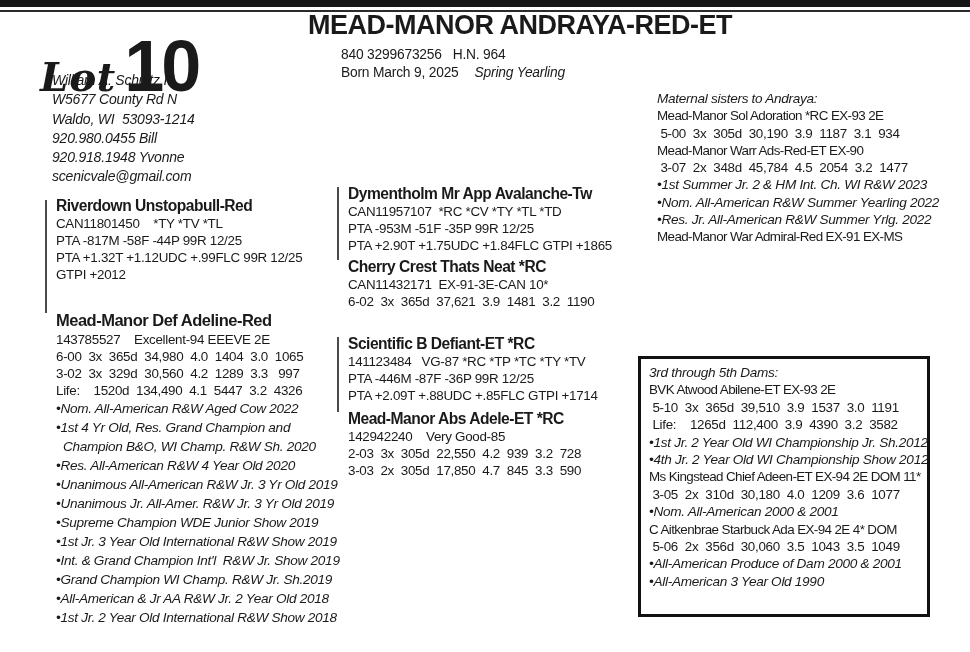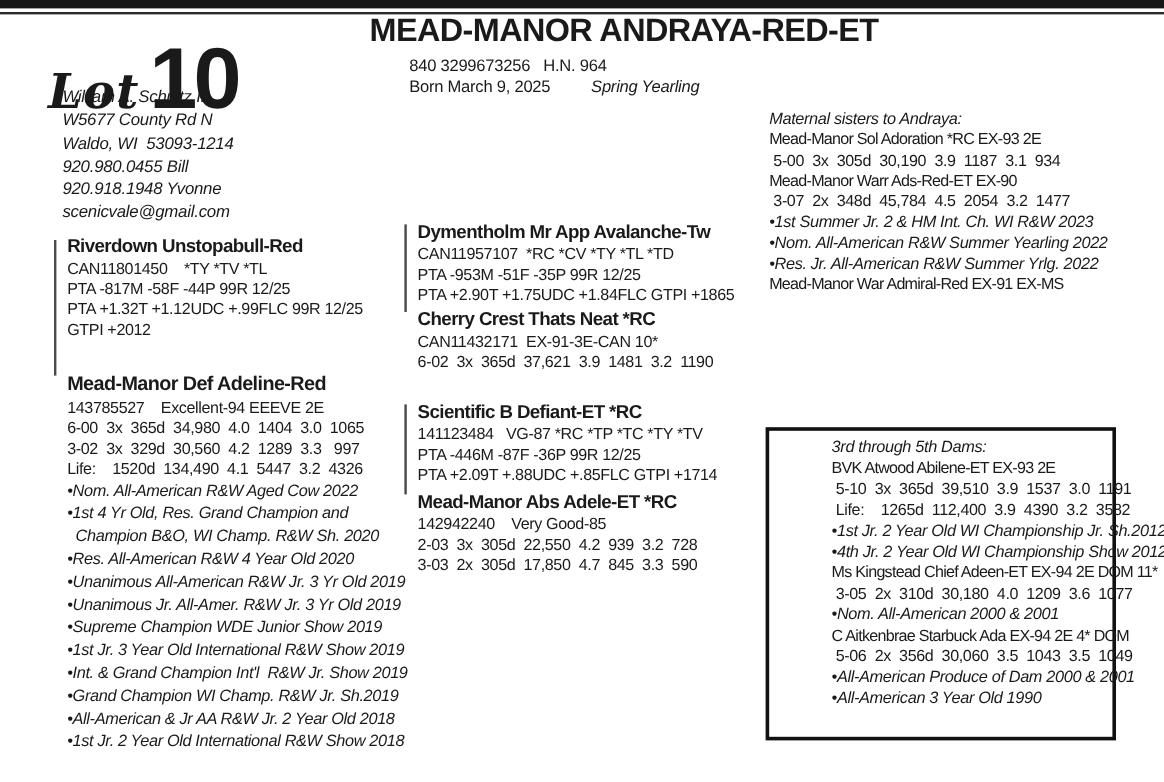--- a/index.html
+++ b/index.html
@@ -10,21 +10,21 @@
   .rule-thick { position:absolute; left:0; top:0; width:100%; height:7px; background:#161616; }
   .rule-thin  { position:absolute; left:0; top:10px; width:100%; height:2px; background:#2b2b2b; }
 
   .lot { position:absolute; left:40px; top:6px; display:flex; align-items:baseline;margin-top:24px; }
   .lot-script { font-family:"DejaVu Serif", serif; font-style:italic; font-weight:bold; font-size:40px; letter-spacing:1px; }
   .lot-number { font-size:72px; font-weight:bold; letter-spacing:-3px; margin-left:8px; line-height:1; }
 
   .title { position:absolute; left:308px; top:10px; margin:0; font-size:27px; font-weight:bold; letter-spacing:-0.5px; white-space:pre; }
   .reg   { position:absolute; left:341px; top:47px; font-size:13.8px; letter-spacing:-0.2px; white-space:pre; }
   .born  { position:absolute; left:341px; top:65px; font-size:13.8px; letter-spacing:-0.2px; white-space:pre; }
-  .born .age { font-style:italic; margin-left:34px; }
+  .born .age { font-style:italic; margin-left:16px; }
 
   .consignor { position:absolute; left:52px; top:71px; font-style:italic; font-size:14px; line-height:19.3px; letter-spacing:-0.2px; }
   .c-line { white-space:pre; }
 
   .line  { white-space:pre; font-size:13.4px; line-height:17px; letter-spacing:-0.3px; }
   .award { font-style:italic; font-size:13.6px; line-height:19px; letter-spacing:-0.3px; white-space:pre; }
   .ped-head { font-weight:bold; font-size:15.6px; line-height:19px; letter-spacing:-0.5px; white-space:pre; }
   .dam-head { font-size:16.5px; line-height:21px; }
   .name { letter-spacing:-0.6px; }
 
@@ -34,25 +34,25 @@
   .b-sci   { left:337px; top:337px; height:75px; }
 
   .sec-sire1  { position:absolute; left:56px;  top:196px; }
   .sec-dam1   { position:absolute; left:56px;  top:310px; }
   .sec-dym    { position:absolute; left:348px; top:184px; }
   .sec-cherry { position:absolute; left:348px; top:257px; }
   .sec-sci    { position:absolute; left:348px; top:334px; }
   .sec-adele  { position:absolute; left:348px; top:409px; }
 
   .maternal { position:absolute; left:641px; top:90px; }
-  .maternal .line, .maternal .award, .maternal .ital-head { line-height:17.3px; }
+  .maternal .line, .maternal .award, .maternal .ital-head { line-height:17.3px;margin-left:16px; }
   .ital-head { font-style:italic; font-size:13.6px; letter-spacing:-0.3px; white-space:pre; }
 
   .box { position:absolute; left:638px; top:356px; width:278px; height:250px; border:3px solid #111; padding:5px 0 0 8px; }
-  .box .line, .box .award, .box .ital-head { line-height:17.4px;margin-left:44px; }
+  .box .line, .box .award, .box .ital-head { line-height:17.4px; }
 </style>
 </head>
 <body>
 
 <div class="page">
   <div class="rule-thick"></div>
   <div class="rule-thin"></div>
 
   <div class="lot">
     <span class="lot-script">Lot</span>

